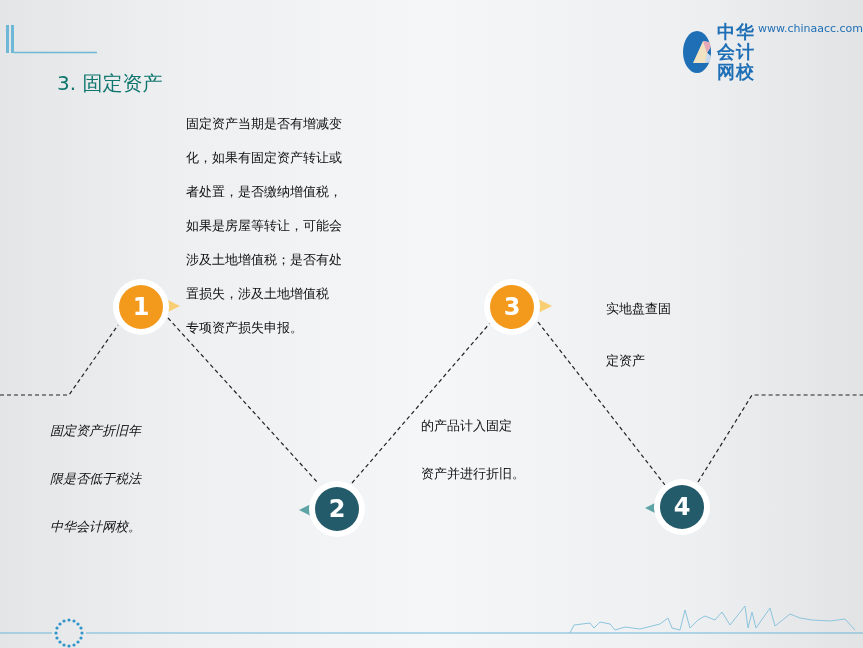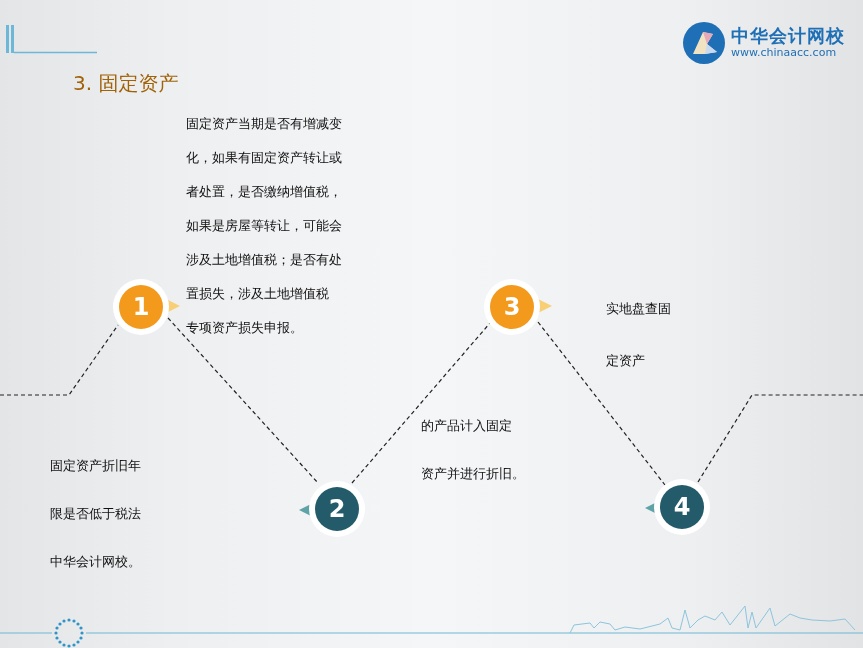--- a/index.html
+++ b/index.html
@@ -3,29 +3,29 @@
 <meta charset="utf-8">
 <style>
   html, body { margin:0; padding:0; }
   body {
     width:863px; height:648px; position:relative; overflow:hidden;
     background: linear-gradient(90deg, #e4e5e7 0%, #eeeff1 20%, #f5f6f8 50%, #eeeff1 80%, #e2e3e5 100%);
     font-family: "DejaVu Sans", "Liberation Sans", sans-serif;
     color:#111;
   }
   .abs { position:absolute; }
-  .title { left:73px; top:70px; font-size:20px; color:#a16207; }
+  .title { left:57px; top:70px; font-size:20px; color:#0f766e; }
   .txt { font-size:13px; line-height:34px; color:#111; }
   .txt-main { left:186px; top:107px; width:300px; }
   .txt-3 { left:606px; top:283px; line-height:52px; width:150px; }
-  .txt-left { left:50px; top:442px; line-height:48px; width:200px; }
+  .txt-left { left:50px; top:407px; line-height:48px; width:200px;font-style:italic; }
   .txt-mid { left:421px; top:402px; line-height:48px; width:200px; }
   .logo { left:683px; top:22px; display:flex; align-items:center; gap:6px; }
   .logo-circle { width:42px; height:42px; border-radius:50%; background:#1e6fb5; position:relative; overflow:hidden; }
-  .logo-text { display:flex; flex-direction:column; }
+  .logo-text { display:flex; flex-direction:row; }
   .logo-cn { font-size:18px; font-weight:bold; color:#1e6fb5; letter-spacing:1px; line-height:20px; }
   .logo-en { font-size:11px; color:#1e6fb5; line-height:14px; }
   .node { position:absolute; border-radius:50%; background:#fff; display:flex; align-items:center; justify-content:center; }
   .node-inner { border-radius:50%; display:flex; align-items:center; justify-content:center; color:#fff; font-weight:bold; font-size:24px; }
   .pointer { position:absolute; width:0; height:0; }
   svg.lines { position:absolute; left:0; top:0; }
 </style>
 </head>
 <body>
 

